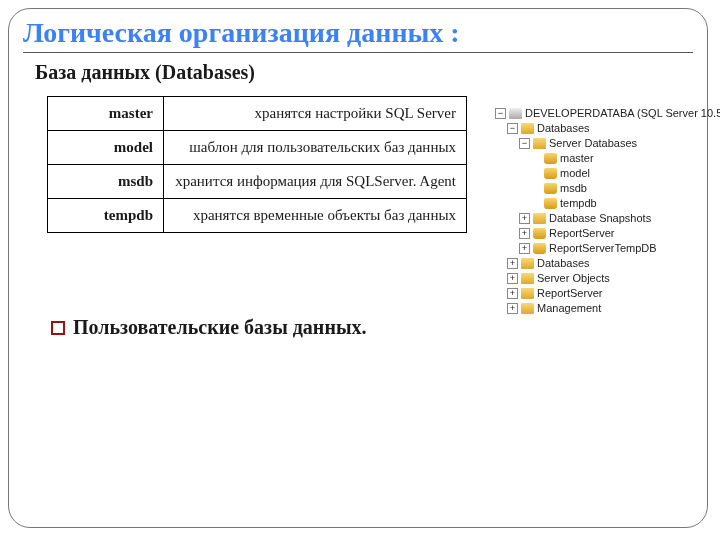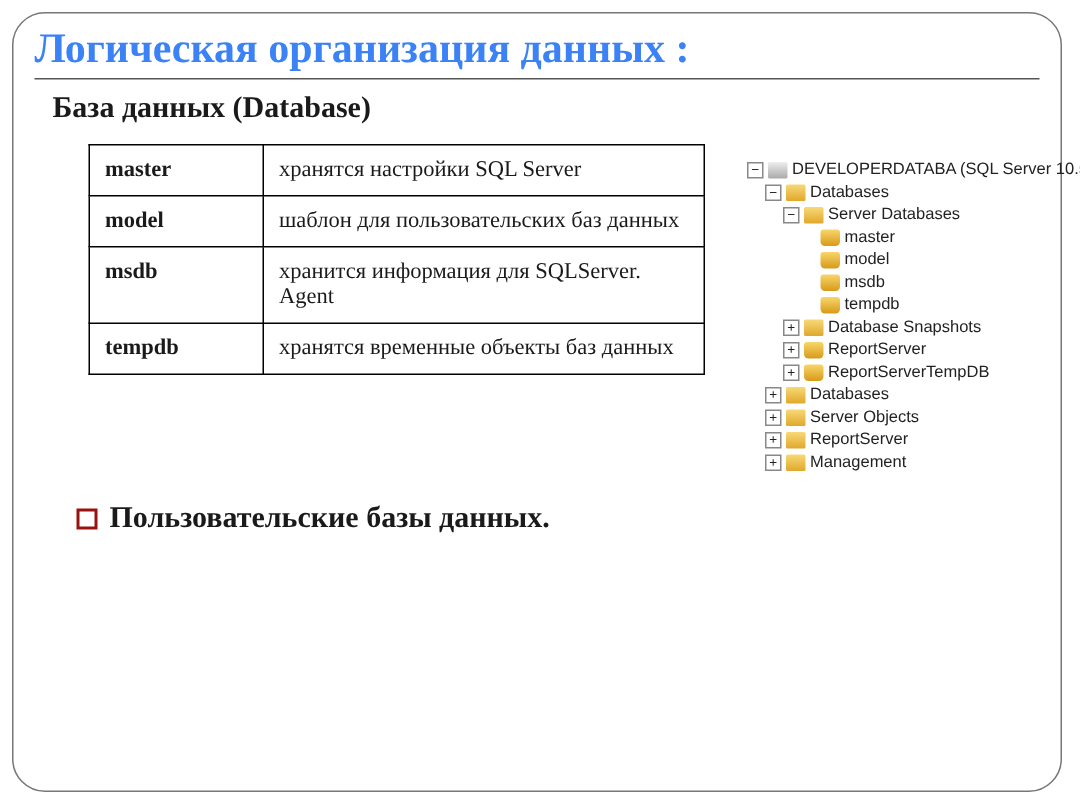--- a/index.html
+++ b/index.html
@@ -56,21 +56,22 @@
     inset: 2px;
     background: #fff;
   }
   .bullet-text {
     font-size: 20px;
     font-weight: bold;
   }
   .content-row {
     display: flex;
     align-items: flex-start;
-    margin-left: 36px;
+    margin-left: 24px;
+    text-align: right;
   }
   table.db {
     border-collapse: collapse;
     width: 420px;
     font-size: 15px;
   }
   table.db td {
     border: 1px solid #000;
     padding: 8px 10px;
     vertical-align: top;
@@ -130,31 +131,30 @@
     border-radius: 1px;
   }
   .ind1 { padding-left: 12px; }
   .ind2 { padding-left: 24px; }
   .ind3 { padding-left: 36px; }
   .blank { display:inline-block; width:13px;}
   .bullet2-row {
     display: flex;
     align-items: center;
     margin-left: 28px;
-    margin-top: 18px;
   }
 </style>
 </head>
 <body>
 
 <div class="frame">
 
   <h1 class="title">Логическая организация данных :</h1>
 
-  <div class="subtitle">База данных (Database)</div>
+  <div class="subtitle">База данных (Databases)</div>
 
 
   <div class="content-row">
     <table class="db">
       <tbody>
           <tr>
         <td class="name">master</td>
         <td class="desc">хранятся настройки SQL Server</td>
       </tr>
       <tr>

